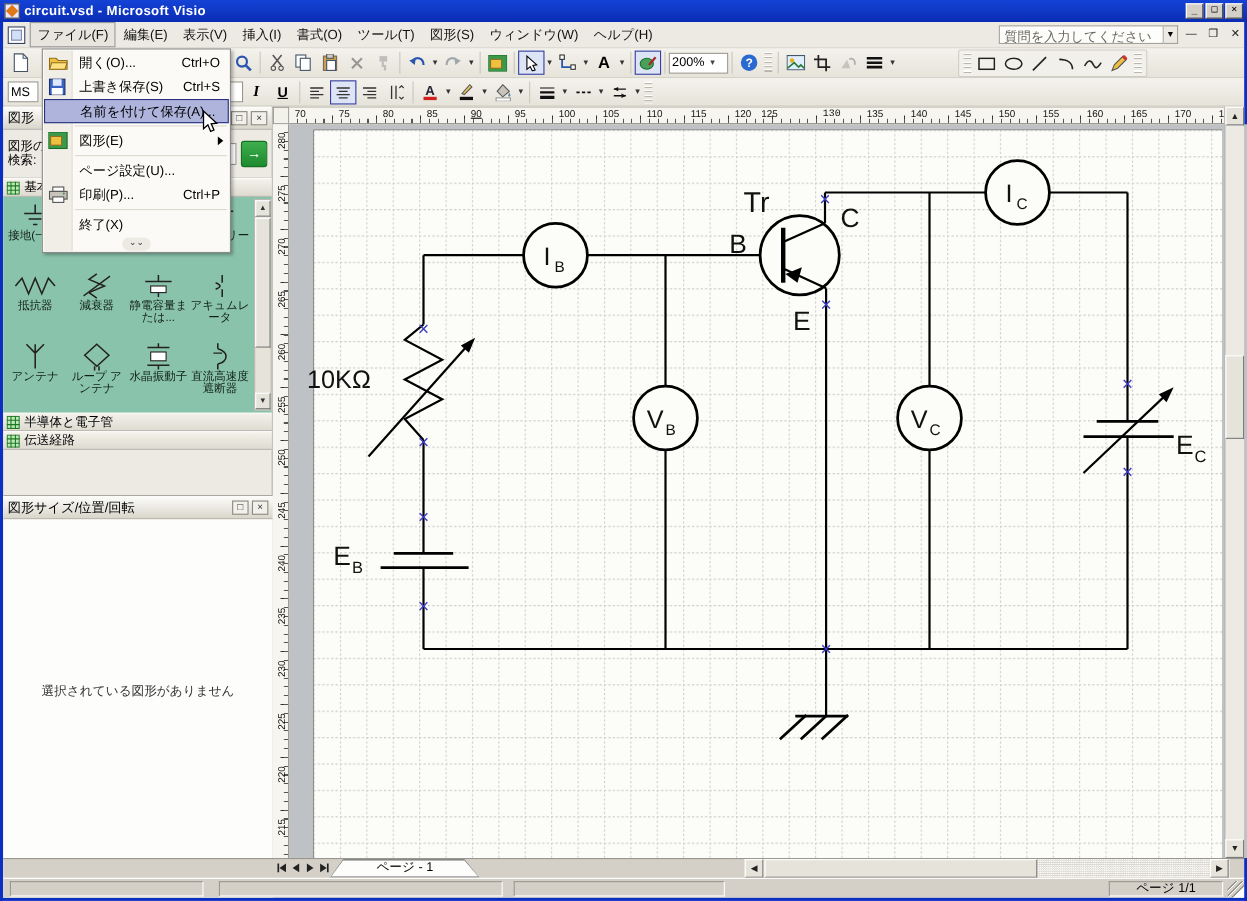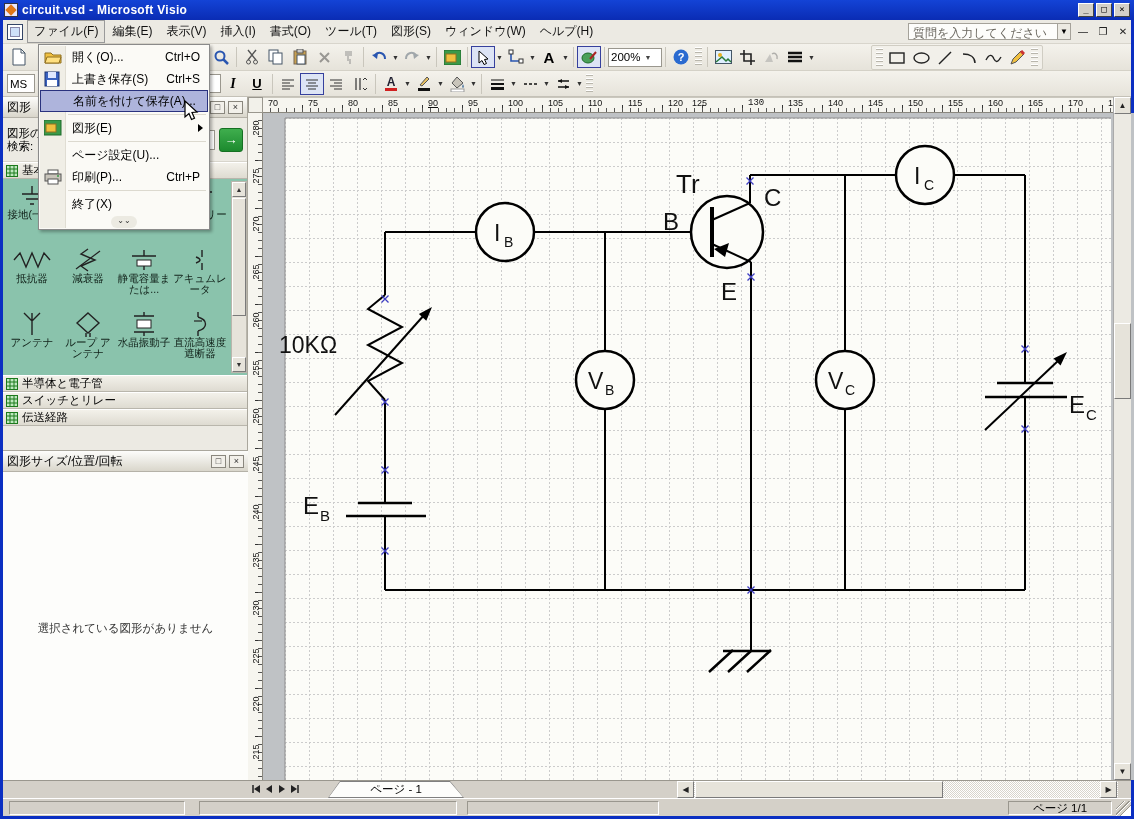--- a/index.html
+++ b/index.html
@@ -84,21 +84,21 @@
     background-size:4px 100%,7px 100%; background-position:right top,right top; background-repeat:no-repeat; }
   #vruler .rlabel { position:absolute; left:0; font-size:9px; color:#111; transform:rotate(-90deg); transform-origin:center; width:16px; text-align:center; }
   #region { position:absolute; left:260px; top:113px; width:964px; height:667px; background:#bfc2c5; overflow:hidden; }
   #vsb { position:absolute; left:1110px; top:97px; width:18px; height:683px; background:#eceae3; border-left:1px solid #aaa; }
   .sbarrow { position:absolute; left:0; width:17px; height:17px; background:#e6e3da; border:1px solid #fff; border-right-color:#7a7a7a; border-bottom-color:#7a7a7a; text-align:center; font-size:8px; line-height:15px; color:#222; }
   .sthumb { position:absolute; background:#e6e3da; border:1px solid #fff; border-right-color:#7a7a7a; border-bottom-color:#7a7a7a; }
 
   
   #pagebar { position:absolute; left:0; top:780px; width:1128px; height:18px; background:#d4d0c8; border-top:1px solid #9a978e; }
   .navbtn { position:absolute; top:2px; width:12px; height:14px; text-align:center; }
-  #tabwrap { position:absolute; left:297px; top:0; width:136px; height:17px; background:#808080; clip-path:polygon(12px 0,calc(100% - 14px) 0,100% 100%,0 100%);margin-left:28px; }
+  #tabwrap { position:absolute; left:297px; top:0; width:136px; height:17px; background:#808080; clip-path:polygon(12px 0,calc(100% - 14px) 0,100% 100%,0 100%); }
   #tabwrap .tabin { position:absolute; inset:1px; background:#fdfdfb; clip-path:polygon(11px 0,calc(100% - 13px) 0,100% 100%,0 100%); text-align:center; line-height:15px; font-size:11.5px; }
   #hsb { position:absolute; left:674px; top:0; width:441px; height:17px; background:repeating-conic-gradient(#fff 0 25%,#d8d5cc 0 50%) 0 0/2px 2px; }
   #hsb .sbarrow { top:0; }
 
   
   #statusbar { position:absolute; left:0; top:798px; width:1128px; height:18px; background:#d4d0c8; border-top:1px solid #fff; font-size:11.5px; }
   .spanel { position:absolute; top:2px; height:14px; border:1px solid #9a978e; border-right-color:#fff; border-bottom-color:#fff; }
   #grip { position:absolute; right:0; top:2px; width:15px; height:15px; background:linear-gradient(135deg,transparent 0 5px,#9a978e 5px 6px,#fff 6px 7px,transparent 7px 9px,#9a978e 9px 10px,#fff 10px 11px,transparent 11px 13px,#9a978e 13px 14px,#fff 14px 15px); }
 
   
@@ -522,27 +522,20 @@
         <div class="sthumb" style="left:0;top:16px;width:14px;height:118px;"></div>
         <div class="sbtn" style="bottom:0;">▼</div>
       </div>
     </div>
     <div class="stencilhdr">
       <svg width="12" height="12">
           <rect x="0.5" y="0.5" width="11" height="11" fill="#bfe8bf" stroke="#1c7a1c"></rect>
           <path d="M0,4 H12 M0,8 H12 M4,0 V12 M8,0 V12" stroke="#1c7a1c"></path>
         </svg>
       <span>半導体と電子管</span>
-    </div>
-    <div class="stencilhdr">
-      <svg width="12" height="12">
-          <rect x="0.5" y="0.5" width="11" height="11" fill="#bfe8bf" stroke="#1c7a1c"></rect>
-          <path d="M0,4 H12 M0,8 H12 M4,0 V12 M8,0 V12" stroke="#1c7a1c"></path>
-        </svg>
-      <span>スイッチとリレー</span>
     </div>
     <div class="stencilhdr">
       <svg width="12" height="12">
           <rect x="0.5" y="0.5" width="11" height="11" fill="#bfe8bf" stroke="#1c7a1c"></rect>
           <path d="M0,4 H12 M0,8 H12 M4,0 V12 M8,0 V12" stroke="#1c7a1c"></path>
         </svg>
       <span>伝送経路</span>
     </div>
   </div>
 

